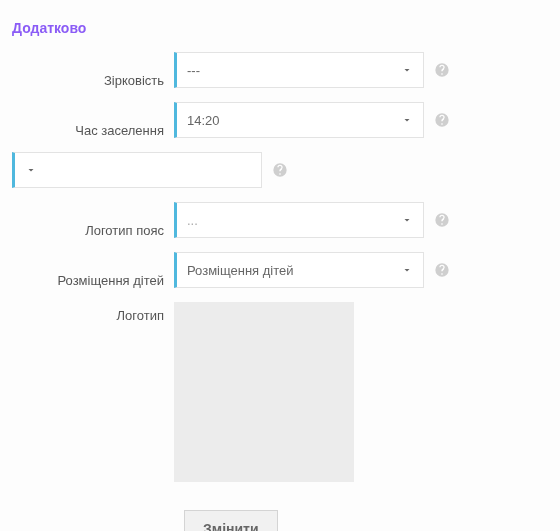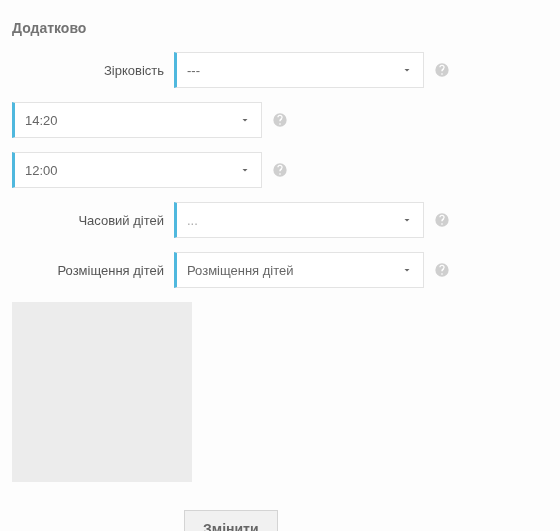--- a/index.html
+++ b/index.html
@@ -8,25 +8,25 @@
       background: #fdfdfd;
       width: 560px;
       height: 531px;
       padding: 20px 12px;
       color: #444;
     }
     .section-title {
       font-weight: 600;
       font-size: 14px;
       margin-bottom: 16px;
-      color: #737373;
+      color: #8b5cf6;
     }
     .form-row {
       display: flex;
-      align-items: center;
+      align-items: flex-end;
       margin-bottom: 14px;
     }
     .label {
       width: 162px;
       text-align: right;
       font-size: 13px;
       color: #555;
       padding-right: 10px;
     }
     .control-wrap {
@@ -101,53 +101,53 @@
     </div>
     <span class="help-icon">
       <svg viewBox="0 0 24 24" width="16" height="16">
           <path d="M12 2a10 10 0 100 20 10 10 0 000-20zm1 17h-2v-2h2v2zm2.07-7.75l-.9.92A3.4 3.4 0 0013 14h-2v-.5a4 4 0 011.17-2.83l1.24-1.26A2 2 0 1010 8H8a4 4 0 118 0 3.2 3.2 0 01-.93 2.25z"></path>
         </svg>
     </span>
   </div>
 </div>
 
 <div class="form-row">
+  <div class="label">Час заселення</div>
   <div class="control-wrap">
     <div class="select-box">
       <span class="value">14:20</span>
       <svg class="chev" viewBox="0 0 24 24">
           <path d="M7 10l5 5 5-5z"></path>
         </svg>
     </div>
     <span class="help-icon">
       <svg viewBox="0 0 24 24" width="16" height="16">
           <path d="M12 2a10 10 0 100 20 10 10 0 000-20zm1 17h-2v-2h2v2zm2.07-7.75l-.9.92A3.4 3.4 0 0013 14h-2v-.5a4 4 0 011.17-2.83l1.24-1.26A2 2 0 1010 8H8a4 4 0 118 0 3.2 3.2 0 01-.93 2.25z"></path>
         </svg>
     </span>
   </div>
 </div>
 
 <div class="form-row">
   <div class="control-wrap">
     <div class="select-box">
-      <span class="value">12:00</span>
       <svg class="chev" viewBox="0 0 24 24">
           <path d="M7 10l5 5 5-5z"></path>
         </svg>
     </div>
     <span class="help-icon">
       <svg viewBox="0 0 24 24" width="16" height="16">
           <path d="M12 2a10 10 0 100 20 10 10 0 000-20zm1 17h-2v-2h2v2zm2.07-7.75l-.9.92A3.4 3.4 0 0013 14h-2v-.5a4 4 0 011.17-2.83l1.24-1.26A2 2 0 1010 8H8a4 4 0 118 0 3.2 3.2 0 01-.93 2.25z"></path>
         </svg>
     </span>
   </div>
 </div>
 
 <div class="form-row">
-  <div class="label">Часовий дітей</div>
+  <div class="label">Логотип пояс</div>
   <div class="control-wrap">
     <div class="select-box">
       <span class="value placeholder">...</span>
       <svg class="chev" viewBox="0 0 24 24">
           <path d="M7 10l5 5 5-5z"></path>
         </svg>
     </div>
     <span class="help-icon">
       <svg viewBox="0 0 24 24" width="16" height="16">
           <path d="M12 2a10 10 0 100 20 10 10 0 000-20zm1 17h-2v-2h2v2zm2.07-7.75l-.9.92A3.4 3.4 0 0013 14h-2v-.5a4 4 0 011.17-2.83l1.24-1.26A2 2 0 1010 8H8a4 4 0 118 0 3.2 3.2 0 01-.93 2.25z"></path>
@@ -167,19 +167,20 @@
     </div>
     <span class="help-icon">
       <svg viewBox="0 0 24 24" width="16" height="16">
           <path d="M12 2a10 10 0 100 20 10 10 0 000-20zm1 17h-2v-2h2v2zm2.07-7.75l-.9.92A3.4 3.4 0 0013 14h-2v-.5a4 4 0 011.17-2.83l1.24-1.26A2 2 0 1010 8H8a4 4 0 118 0 3.2 3.2 0 01-.93 2.25z"></path>
         </svg>
     </span>
   </div>
 </div>
 
 <div class="form-row" style="align-items:flex-start">
+  <div class="label" style="padding-top:6px">Логотип</div>
   <div class="logo-box"></div>
 </div>
 
 <button class="btn">Змінити</button>
 
 
 
 
 </body></html>

